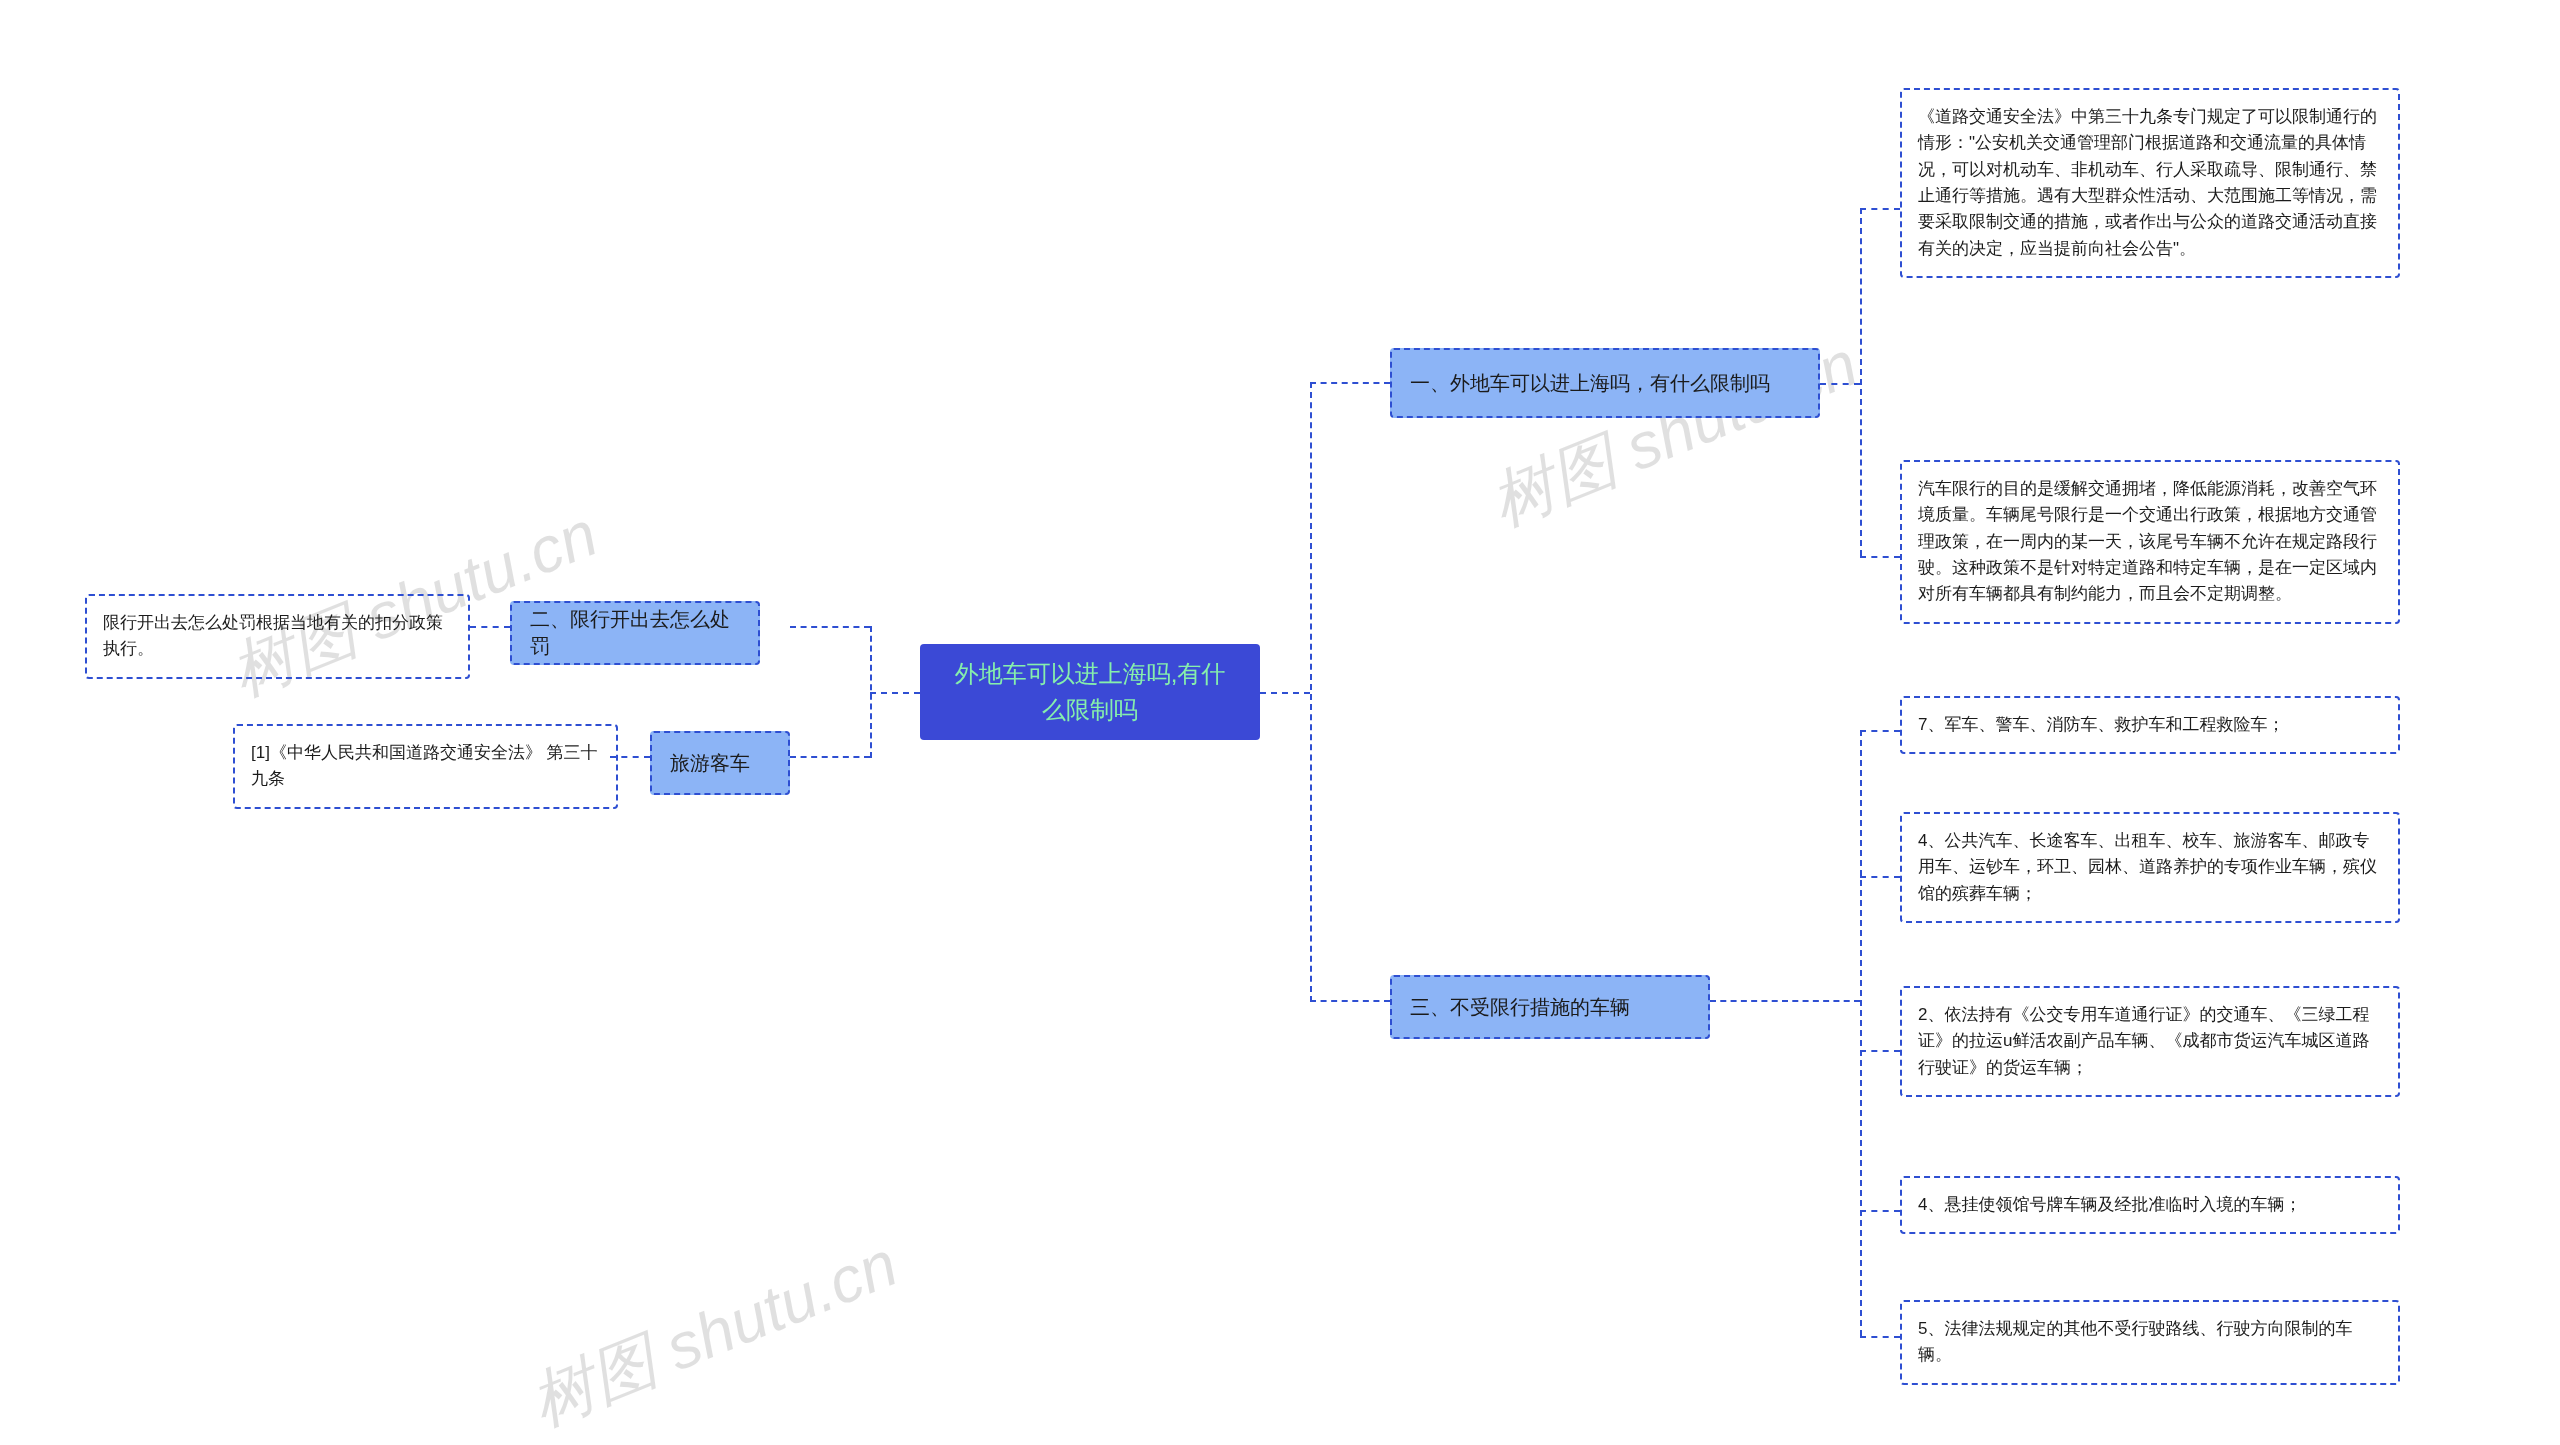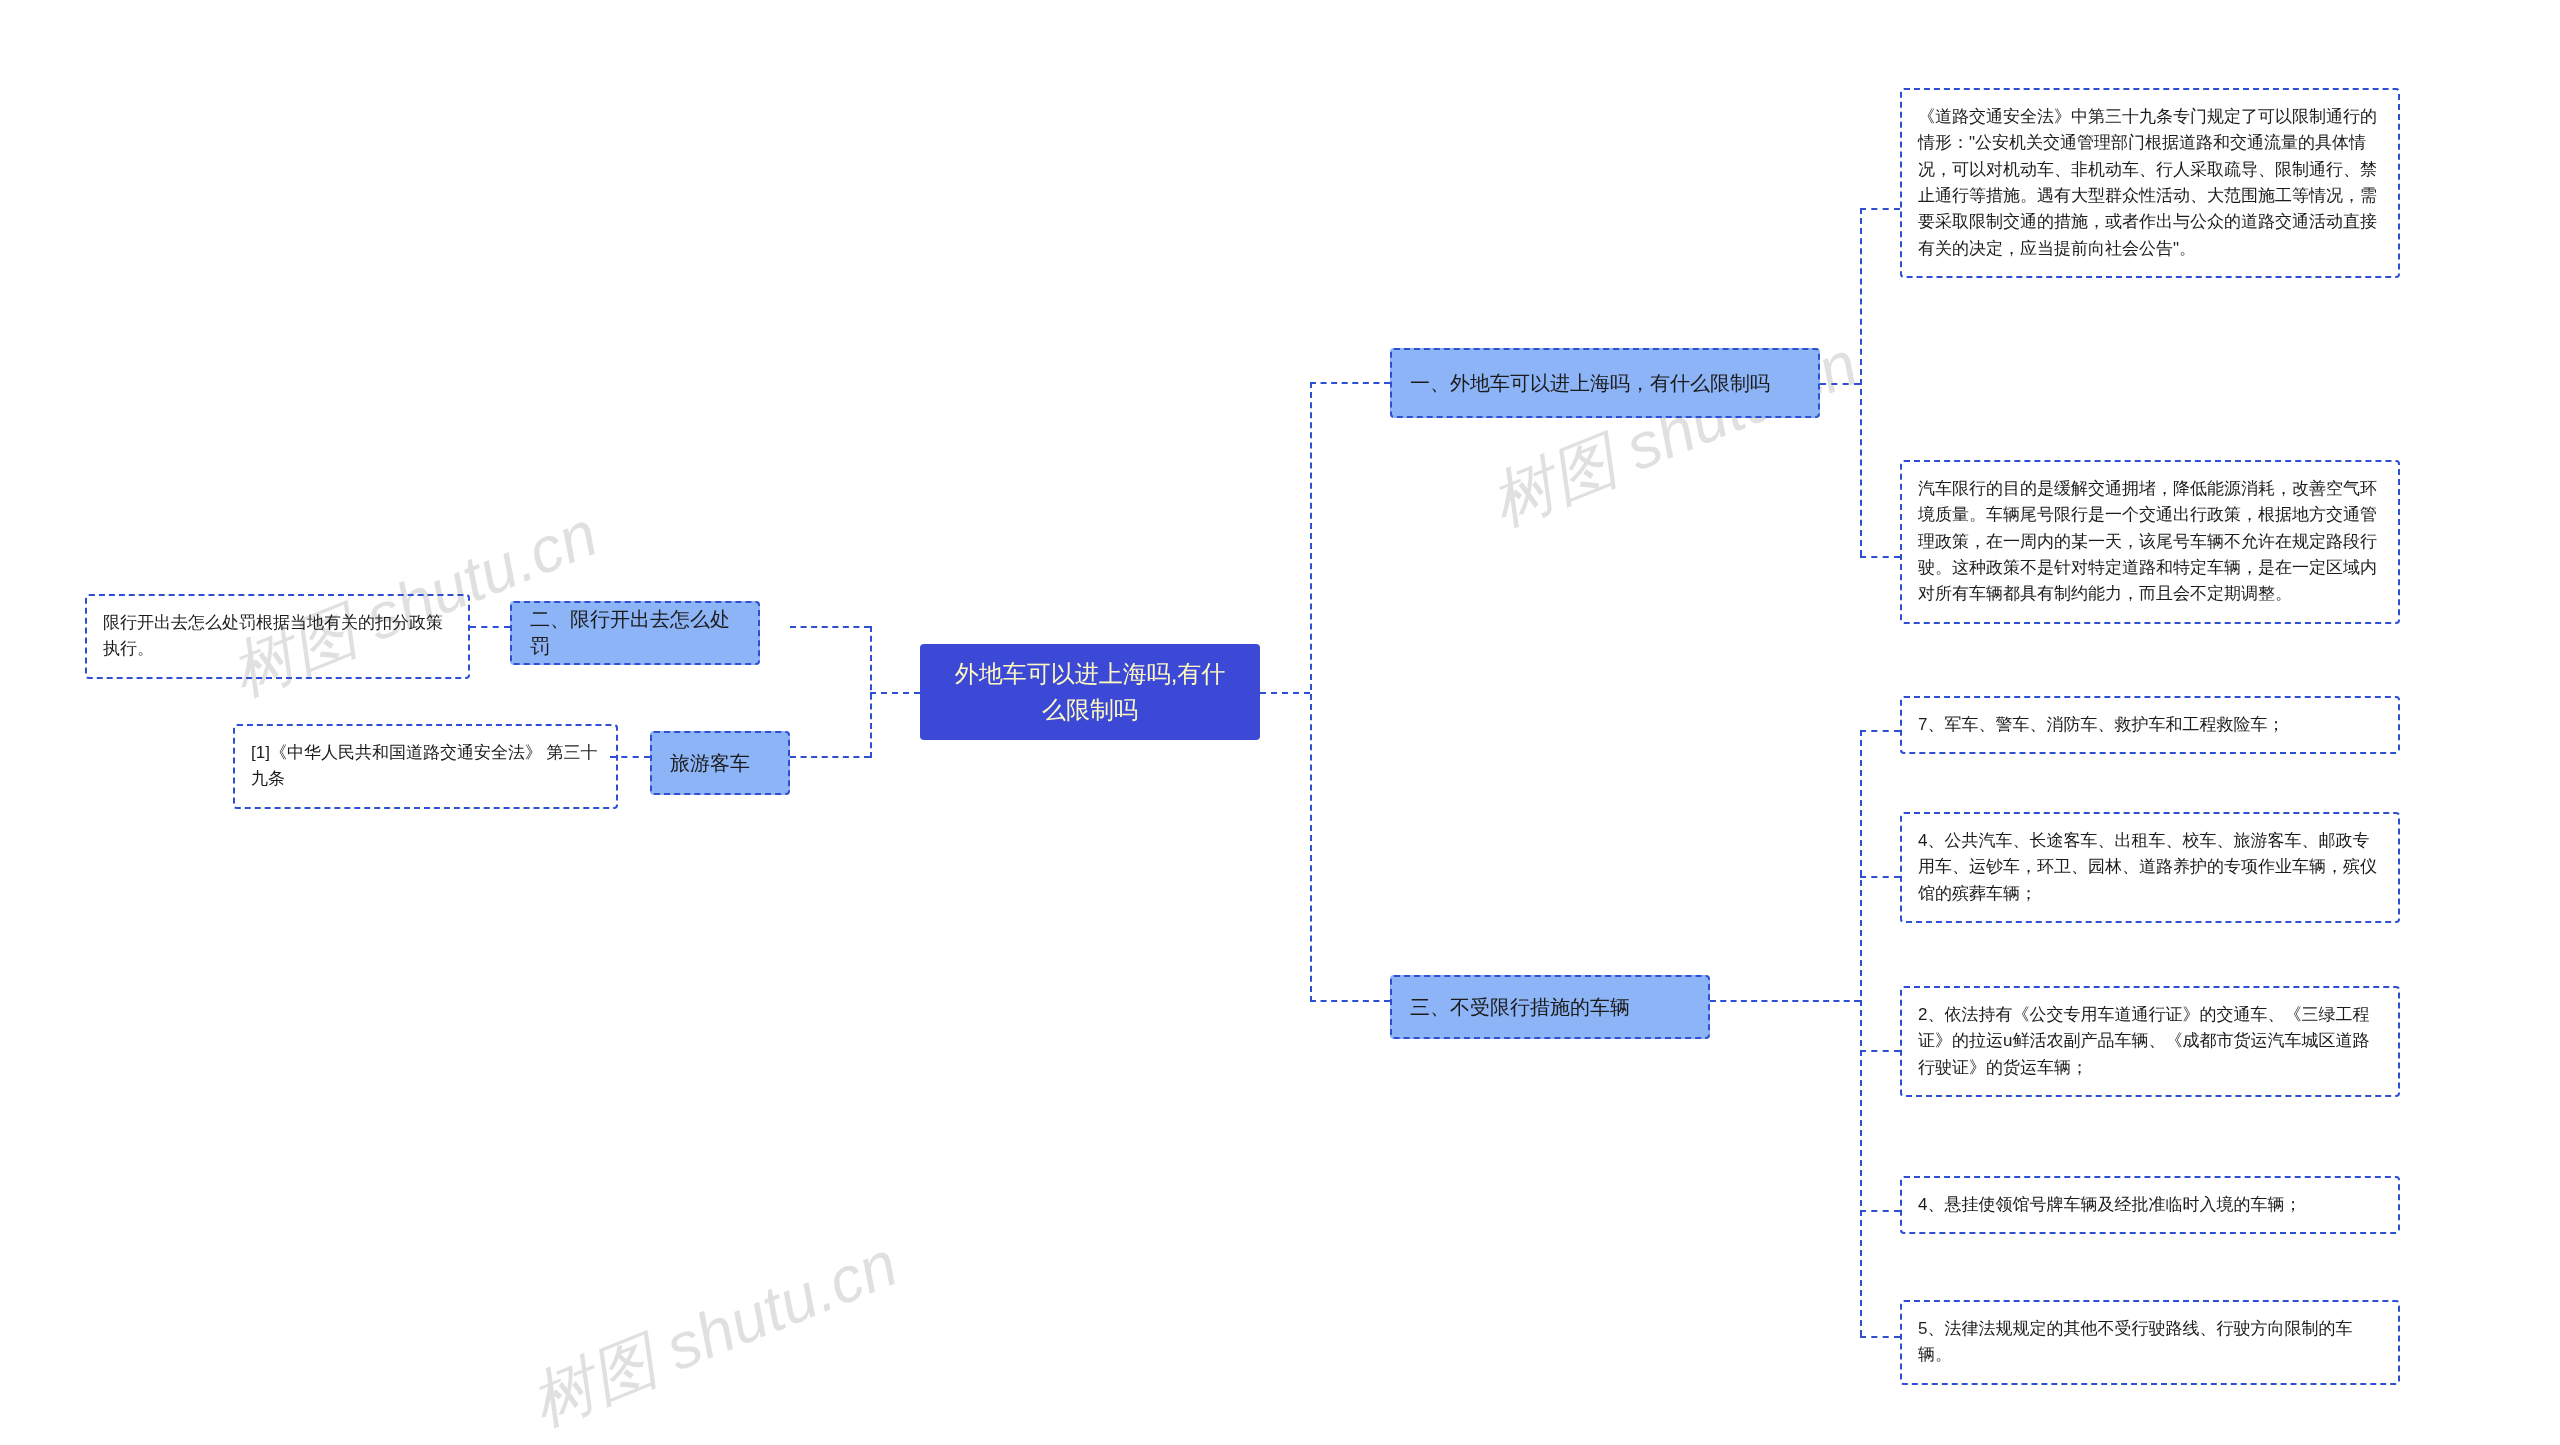--- a/index.html
+++ b/index.html
@@ -1,18 +1,18 @@
 <!DOCTYPE html>
 <html><head>
 <meta charset="utf-8">
 <style>
 html,body{margin:0;padding:0;width:2560px;height:1445px;background:#fff;font-family:"PingFang SC","Microsoft YaHei","Helvetica Neue",Arial,sans-serif;overflow:hidden}
 .canvas{position:relative;width:2560px;height:1445px}
 .node{position:absolute;box-sizing:border-box;border-radius:4px}
-.root{background:#3b49d6;color:#fef9c3;font-size:24px;line-height:1.5;padding:20px 28px;text-align:center;display:flex;align-items:center;justify-content:center}
+.root{background:#3b49d6;color:#86efac;font-size:24px;line-height:1.5;padding:20px 28px;text-align:center;display:flex;align-items:center;justify-content:center}
 .b1{background:#8cb4f6;border:2px dashed #2e4fd2;color:#1b1b1b;font-size:20px;padding:30px 18px;display:flex;align-items:center}
 .b2{background:transparent;border:2px dashed #2e4fd2;color:#1b1b1b;font-size:17px;line-height:1.55;padding:14px 16px}
 .line{position:absolute;background:transparent;border:0 dashed #2e4fd2}
 .h{border-top-width:2px}
 .v{border-left-width:2px}
 .wm{position:absolute;color:rgba(0,0,0,.12);font-size:64px;font-style:italic;transform:rotate(-22deg);user-select:none;white-space:nowrap;pointer-events:none}
 </style>
 </head>
 <body>
 

